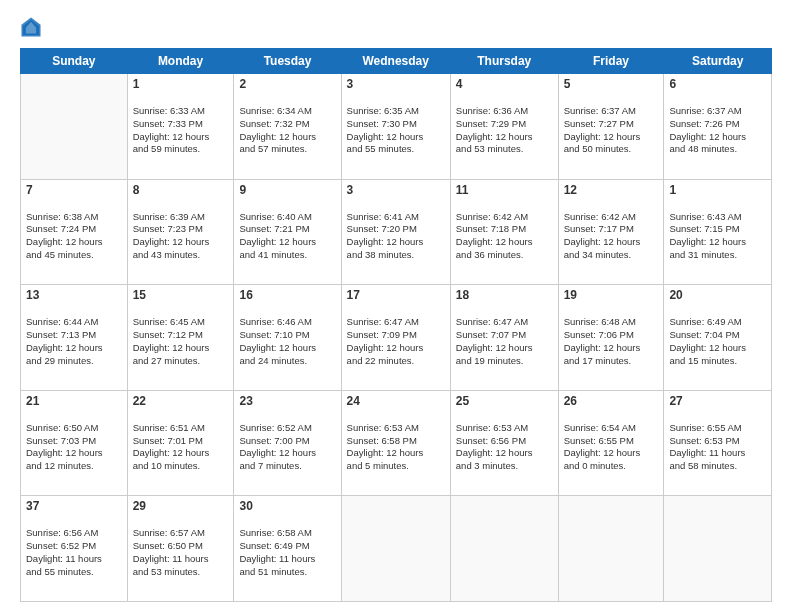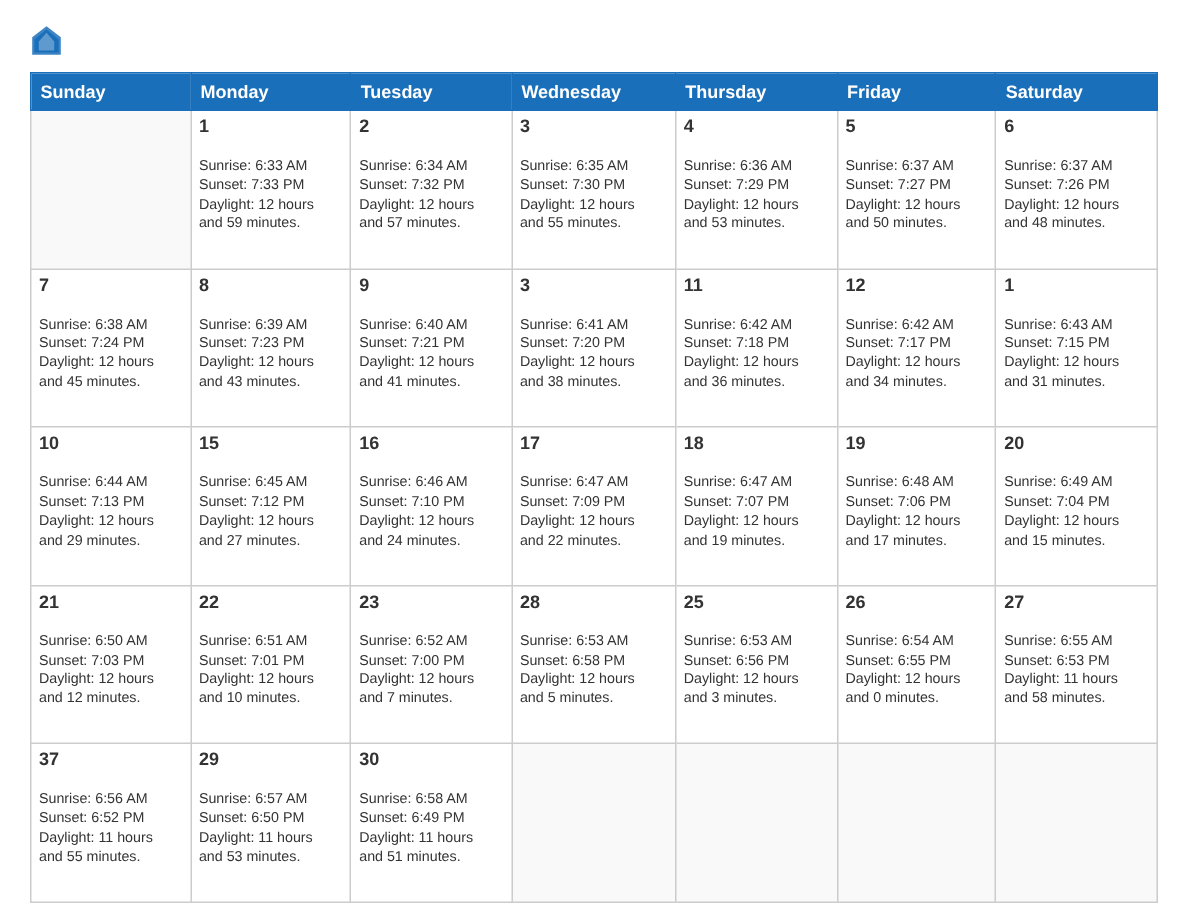--- a/index.html
+++ b/index.html
@@ -55,21 +55,21 @@
     }
     .calendar {
       border: 1px solid #ccc;
       border-collapse: collapse;
       width: 100%;
       flex: 1;
     }
     .calendar th {
       background: #1a6fba;
       color: #fff;
-      text-align: left;
+      text-align: center;
       padding: 5px 6px;
       font-size: 12px;
       font-weight: bold;
       border: 1px solid #1a6fba;
     }
     .calendar td {
       vertical-align: top;
       border: 1px solid #ccc;
       padding: 3px 5px;
       width: 113px;
@@ -177,21 +177,21 @@
             <span class="day-num">12</span>
             <div class="day-info">Sunrise: 6:42 AM<br>Sunset: 7:17 PM<br>Daylight: 12 hours<br>and 34 minutes.</div>
           </td>
           <td>
             <span class="day-num">1</span>
             <div class="day-info">Sunrise: 6:43 AM<br>Sunset: 7:15 PM<br>Daylight: 12 hours<br>and 31 minutes.</div>
           </td>
         </tr>
         <tr>
           <td>
-            <span class="day-num">10</span>
+            <span class="day-num">13</span>
             <div class="day-info">Sunrise: 6:44 AM<br>Sunset: 7:13 PM<br>Daylight: 12 hours<br>and 29 minutes.</div>
           </td>
           <td>
             <span class="day-num">15</span>
             <div class="day-info">Sunrise: 6:45 AM<br>Sunset: 7:12 PM<br>Daylight: 12 hours<br>and 27 minutes.</div>
           </td>
           <td>
             <span class="day-num">16</span>
             <div class="day-info">Sunrise: 6:46 AM<br>Sunset: 7:10 PM<br>Daylight: 12 hours<br>and 24 minutes.</div>
           </td>
@@ -219,21 +219,21 @@
           </td>
           <td>
             <span class="day-num">22</span>
             <div class="day-info">Sunrise: 6:51 AM<br>Sunset: 7:01 PM<br>Daylight: 12 hours<br>and 10 minutes.</div>
           </td>
           <td>
             <span class="day-num">23</span>
             <div class="day-info">Sunrise: 6:52 AM<br>Sunset: 7:00 PM<br>Daylight: 12 hours<br>and 7 minutes.</div>
           </td>
           <td>
-            <span class="day-num">28</span>
+            <span class="day-num">24</span>
             <div class="day-info">Sunrise: 6:53 AM<br>Sunset: 6:58 PM<br>Daylight: 12 hours<br>and 5 minutes.</div>
           </td>
           <td>
             <span class="day-num">25</span>
             <div class="day-info">Sunrise: 6:53 AM<br>Sunset: 6:56 PM<br>Daylight: 12 hours<br>and 3 minutes.</div>
           </td>
           <td>
             <span class="day-num">26</span>
             <div class="day-info">Sunrise: 6:54 AM<br>Sunset: 6:55 PM<br>Daylight: 12 hours<br>and 0 minutes.</div>
           </td>

